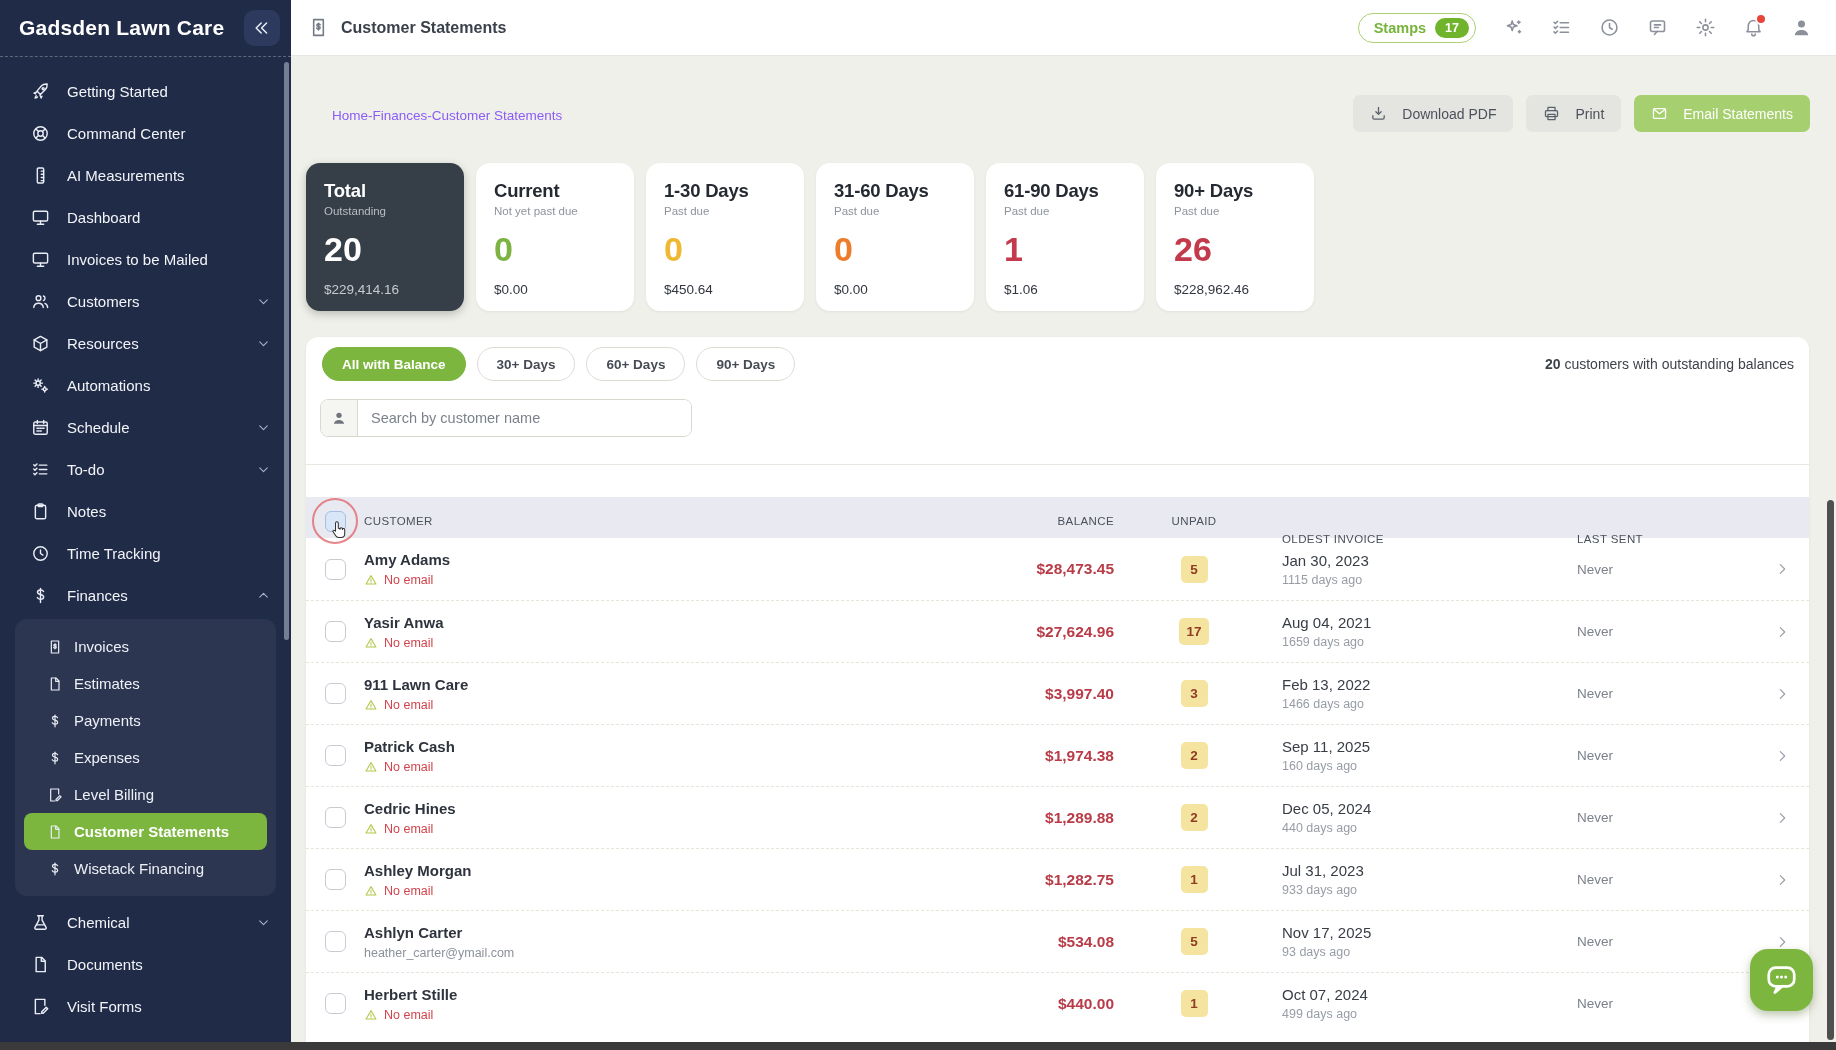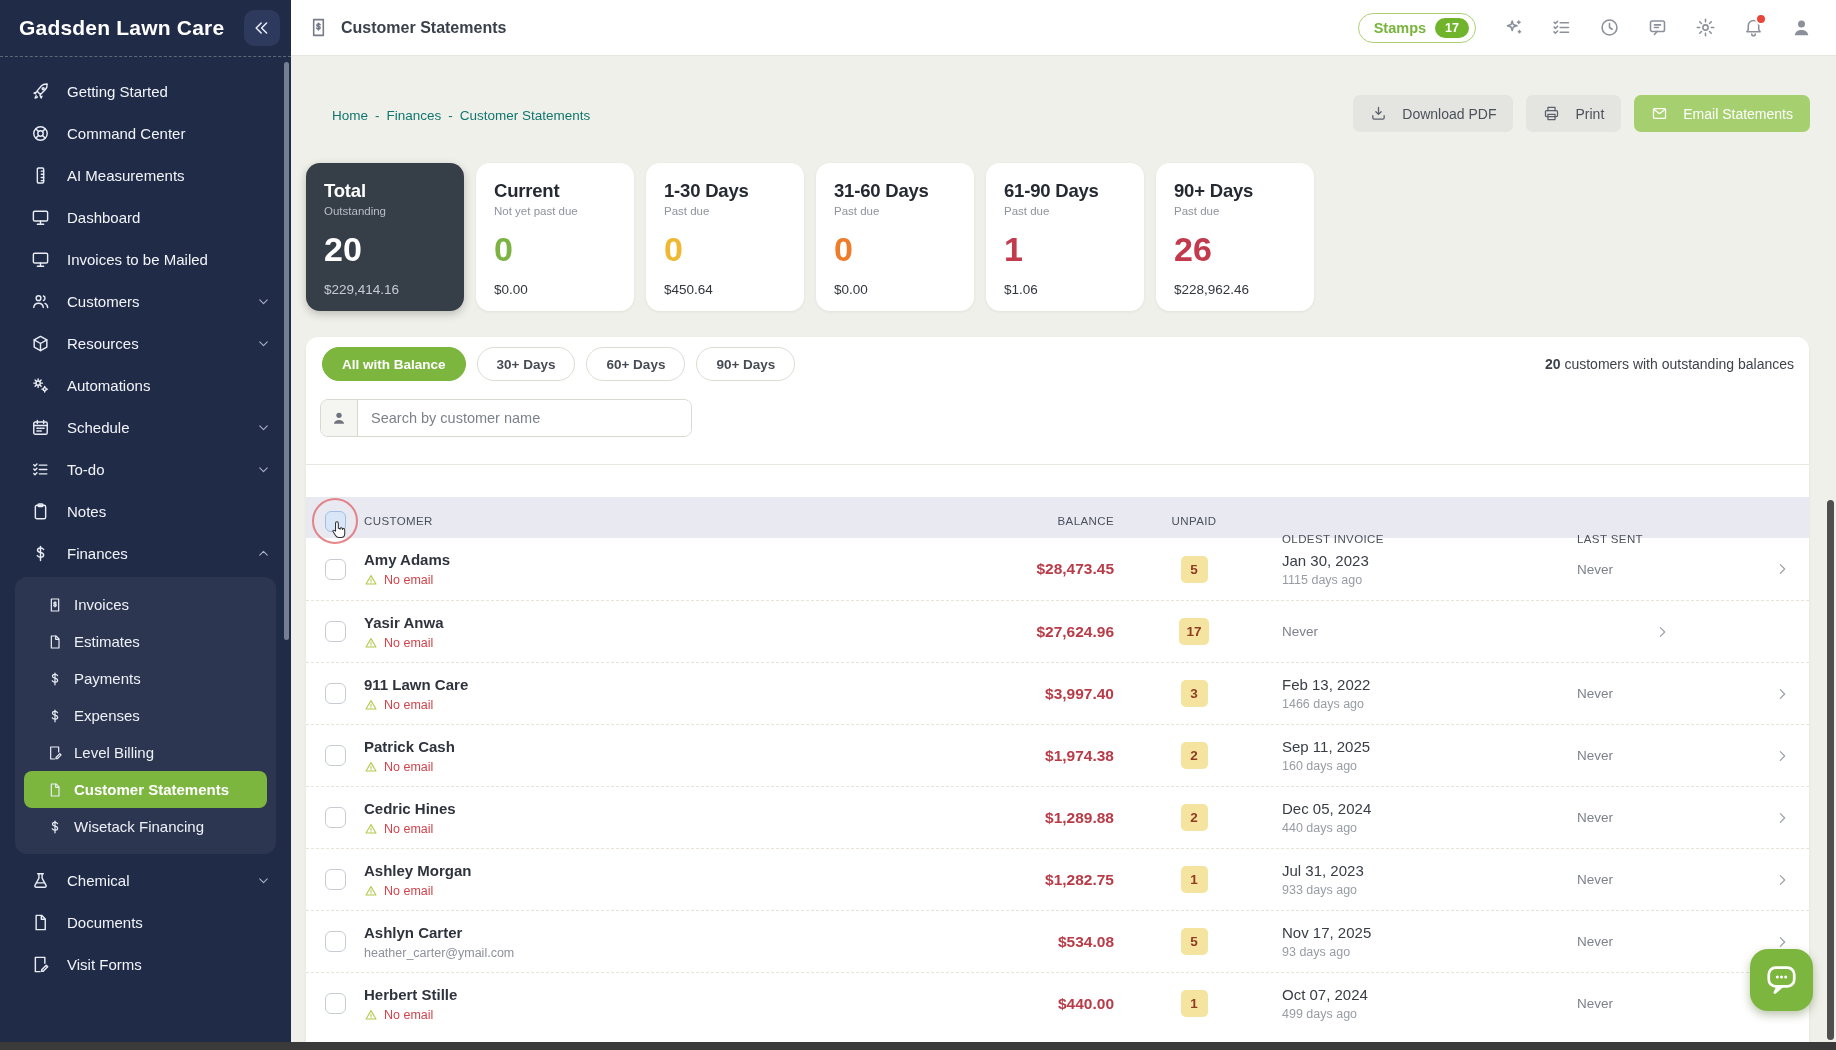--- a/index.html
+++ b/index.html
@@ -28,21 +28,21 @@
   .title-ico { width:21px; height:21px; color:#757b86; }
   .page-title { font-size:16px; font-weight:700; color:#3b414b; }
   .top-actions { display:flex; align-items:center; gap:27px; }
   .stamps-pill { display:flex; align-items:center; gap:9px; border:1.5px solid #abd173; border-radius:18px; padding:4px 6px 4px 15px; background:#fff; color:#76b43b; font-weight:700; font-size:14.5px; cursor:pointer; }
   .stamps-badge { background:#70b42c; color:#fff; border-radius:12px; padding:3px 10px; font-size:12.5px; font-weight:700; }
   .top-ico { position:relative; width:21px; height:21px; color:#8b909a; cursor:pointer; }
   .bell-dot { position:absolute; top:-4px; right:-3px; width:12px; height:12px; border-radius:50%; background:#e8453a; border:2px solid #fff; }
 
   
   .content { position:absolute; left:291px; top:56px; right:0; bottom:8px; background:#f0f0ea; overflow:hidden; }
-  .breadcrumb { position:absolute; left:41px; top:52px; font-size:13.5px; color:#0f766e; display:flex; gap:7px; }
+  .breadcrumb { position:absolute; left:41px; top:52px; font-size:13.5px; color:#8b5cf6; display:flex; }
   .breadcrumb .crumb { cursor:pointer; }
   .toolbar { position:absolute; top:39px; right:26px; display:flex; gap:13px; }
   .tbtn { display:flex; align-items:center; gap:15px; height:37px; padding:0 17px; border-radius:7px; border:none; background:#e4e4e0; color:#4c525b; font-size:14px; font-weight:500; font-family:inherit; cursor:pointer; }
   .tbtn .bico { width:17px; height:17px; color:#5b616b; }
   .tbtn.green { background:#a6d06f; color:#fff; }
   .tbtn.green .bico { color:#fff; }
 
   
   .cards { position:absolute; left:15px; top:107px; display:flex; gap:12px; }
   .card { width:158px; height:148px; background:#fff; border-radius:14px; box-shadow:0 1px 3px rgba(40,40,40,.07); padding:17px 10px 0 18px; cursor:pointer; }
@@ -235,20 +235,29 @@
         </span>
       </div>
     <div class="sb-item">
         <span class="sb-ico">
           <svg viewBox="0 0 24 24" fill="none" stroke="currentColor" stroke-width="1.8" stroke-linecap="round" stroke-linejoin="round">
             <rect x="5.5" y="4.2" width="13" height="17" rx="2"></rect>
             <rect x="9" y="2.6" width="6" height="3.2" rx="1"></rect>
           </svg>
         </span>
         <span>Notes</span>
+      </div>
+    <div class="sb-item">
+        <span class="sb-ico">
+          <svg viewBox="0 0 24 24" fill="none" stroke="currentColor" stroke-width="1.8" stroke-linecap="round" stroke-linejoin="round">
+            <circle cx="12" cy="12" r="8.5"></circle>
+            <path d="M12 7.5V12l3 2"></path>
+          </svg>
+        </span>
+        <span>Time Tracking</span>
       </div>
     <div class="sb-item">
         <span class="sb-ico">
           <svg viewBox="0 0 24 24" fill="none" stroke="currentColor" stroke-width="1.8" stroke-linecap="round" stroke-linejoin="round">
             <path d="M12 3.2v17.6"></path>
             <path d="M15.9 7c-.6-1.2-2-1.9-3.9-1.9-2.1 0-3.8 1.1-3.8 2.8 0 3.7 7.8 1.9 7.8 5.9 0 1.8-1.7 2.9-4 2.9-2 0-3.5-.8-4.1-2.1"></path>
           </svg>
         </span>
         <span>Finances</span>
         <span class="sb-chev">
@@ -584,20 +593,24 @@
                 <svg viewBox="0 0 24 24" fill="none" stroke="currentColor" stroke-width="1.8" stroke-linecap="round" stroke-linejoin="round">
                   <path d="M12 4.5L3.5 19h17L12 4.5z"></path>
                   <path d="M12 10.5v4M12 16.6v.4"></path>
                 </svg>
               </span>
               <span class="no-email-txt">No email</span>
             </div>
           </div>
         <div class="c-bal">$27,624.96</div>
         <div class="c-unp"><span class="badge">17</span></div>
+        <div class="c-old">
+            <div class="odate">Aug 04, 2021</div>
+            <div class="oago">1659 days ago</div>
+          </div>
         <div class="c-last">Never</div>
         <div class="c-chev">
             <span class="chev-r">
               <svg viewBox="0 0 24 24" fill="none" stroke="currentColor" stroke-width="1.8" stroke-linecap="round" stroke-linejoin="round">
                 <path d="M9.5 5.5l6.5 6.5-6.5 6.5"></path>
               </svg>
             </span>
           </div>
       </div>
 

